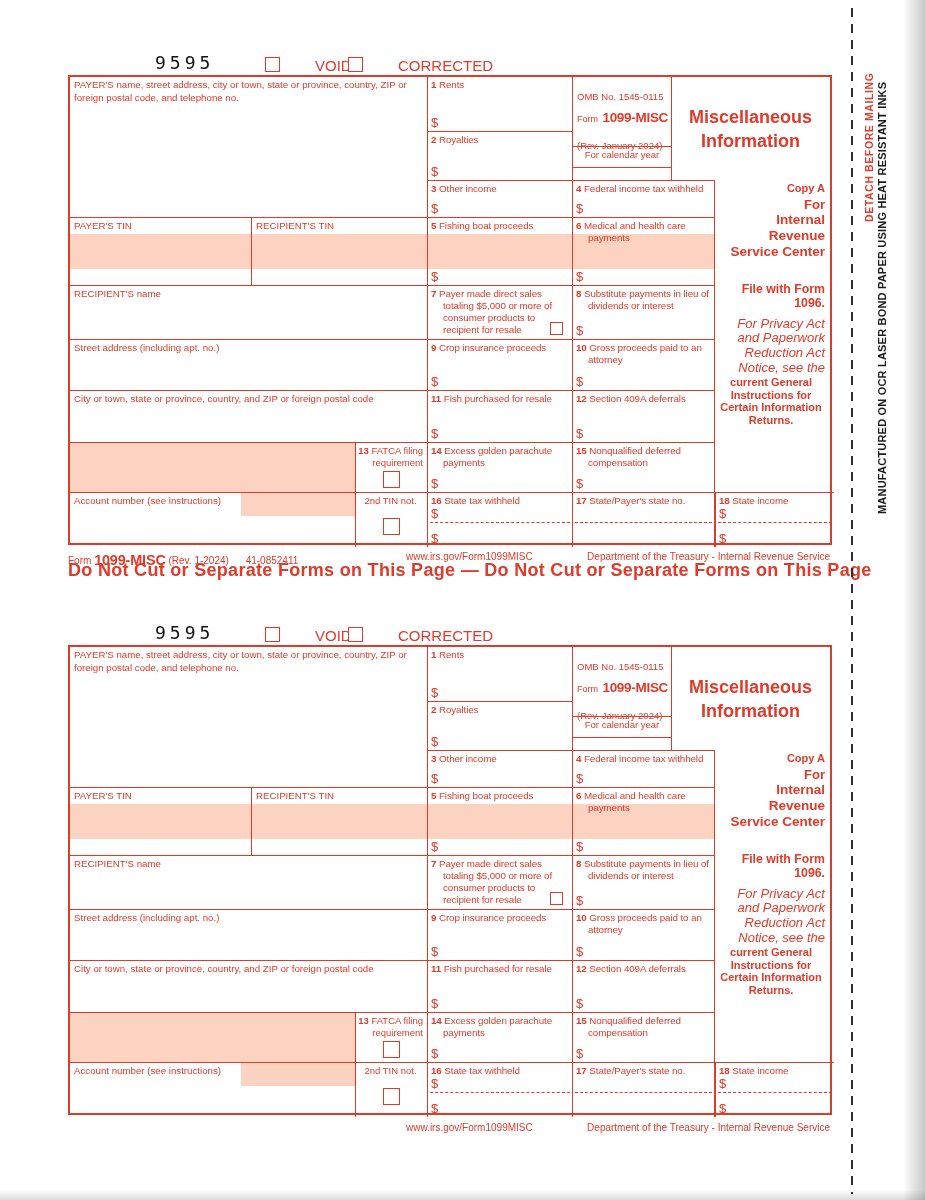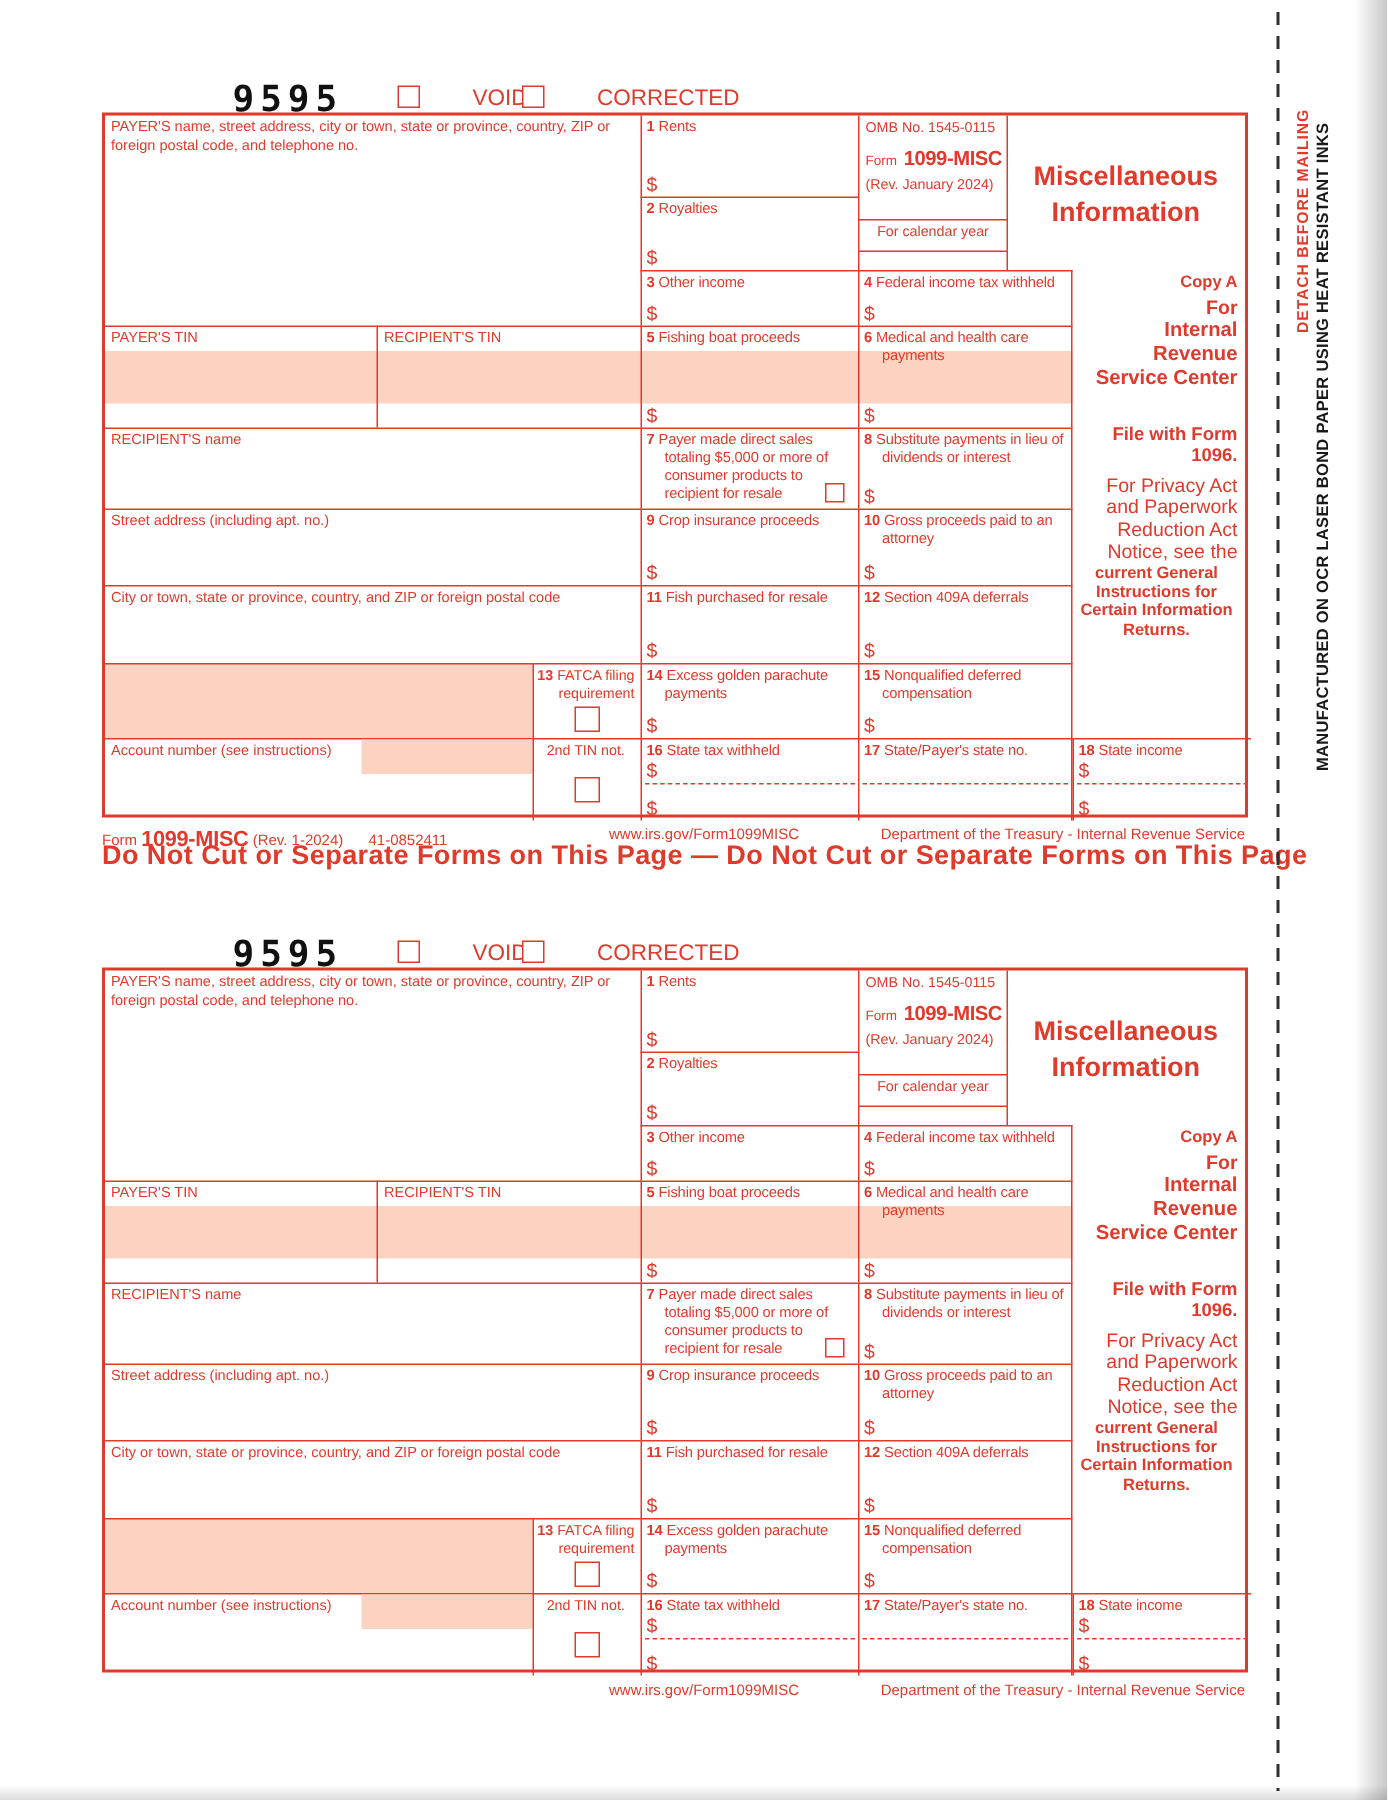--- a/index.html
+++ b/index.html
@@ -19,36 +19,36 @@
   .shade{position:absolute;background:var(--shade);}
   .flab{font-size:9.7px;line-height:1.32;padding:2px 4px;color:var(--red);}
   .lbl{font-size:9.8px;line-height:1.22;padding:2px 3px 0 15px;text-indent:-12px;color:var(--red);letter-spacing:-0.1px;}
   .lbl b{font-weight:bold;}
   .rlbl{font-size:9.5px;line-height:1.25;padding:2px 4px 0 2px;text-align:right;color:var(--red);}
   .dollar{position:absolute;left:3px;bottom:1px;font-size:13px;color:var(--red);}
   .d1{bottom:auto;top:13px;}
   .dash{position:absolute;left:2px;right:2px;top:29px;border-top:1px dashed var(--red);}
   .chk{position:absolute;box-sizing:border-box;border:1.5px solid var(--red);background:#fff;}
   
-  .omb-line{font-size:9.5px;padding:3px 4px 0 4px;color:var(--red);}
+  .omb-line{font-size:9.5px;padding:14px 4px 0 4px;color:var(--red);}
   .omb-form{padding:6px 3px 0 4px;white-space:nowrap;}
   .sm9{font-size:9px;}
   .fmnum{font-weight:bold;font-size:13.5px;letter-spacing:-0.3px;}
   .center{text-align:center;}
   .misc{position:absolute;left:602px;top:28px;width:157px;text-align:center;font-weight:bold;font-size:18px;line-height:1.35;color:var(--red);}
   .copystack{position:absolute;left:647px;top:105px;width:112px;text-align:right;padding-right:4px;box-sizing:border-box;color:var(--red);}
   .copy-a{font-weight:bold;font-size:11px;}
   .cfor{font-weight:bold;font-size:13px;margin-top:3px;}
   .cirs{font-weight:bold;font-size:13.5px;line-height:1.2;}
   .cfile{font-weight:bold;font-size:12.3px;margin-top:21px;}
-  .cpriv{font-size:13px;line-height:1.14;margin-top:7px;}
+  .cpriv{font-size:13px;line-height:1.14;margin-top:7px;font-style:italic;}
   .cprivb{font-weight:bold;font-size:11px;line-height:1.16;text-align:center;}
   
   .hdr{position:absolute;left:68px;width:764px;height:20px;}
-  .ocr{position:absolute;left:87px;top:-3px;color:#111;font-family:"DejaVu Sans Mono",monospace;font-weight:bold;font-size:24px;letter-spacing:4px;}
+  .ocr{position:absolute;left:87px;top:-3px;color:#111;font-family:"DejaVu Sans Mono",monospace;font-weight:normal;font-size:18px;letter-spacing:4px;}
   .hlab{position:absolute;top:2px;font-size:15px;color:var(--red);margin-left:28px;}
   
   .ftr{position:absolute;left:68px;width:764px;height:16px;font-size:10px;color:var(--red);white-space:nowrap;}
   .ftr .fnum{font-weight:bold;font-size:14.5px;letter-spacing:-0.2px;}
   .ftr .url{position:absolute;left:338px;top:3px;}
   .ftr .dept{position:absolute;right:2px;top:3px;}
   .ftr .base{position:absolute;left:0;top:3px;}
   .ftr .fnum{position:relative;top:1px;}
   .cutline{position:absolute;left:68px;top:560px;width:764px;text-align:center;font-weight:bold;font-size:18px;letter-spacing:0.3px;color:var(--red);white-space:nowrap;}
   

